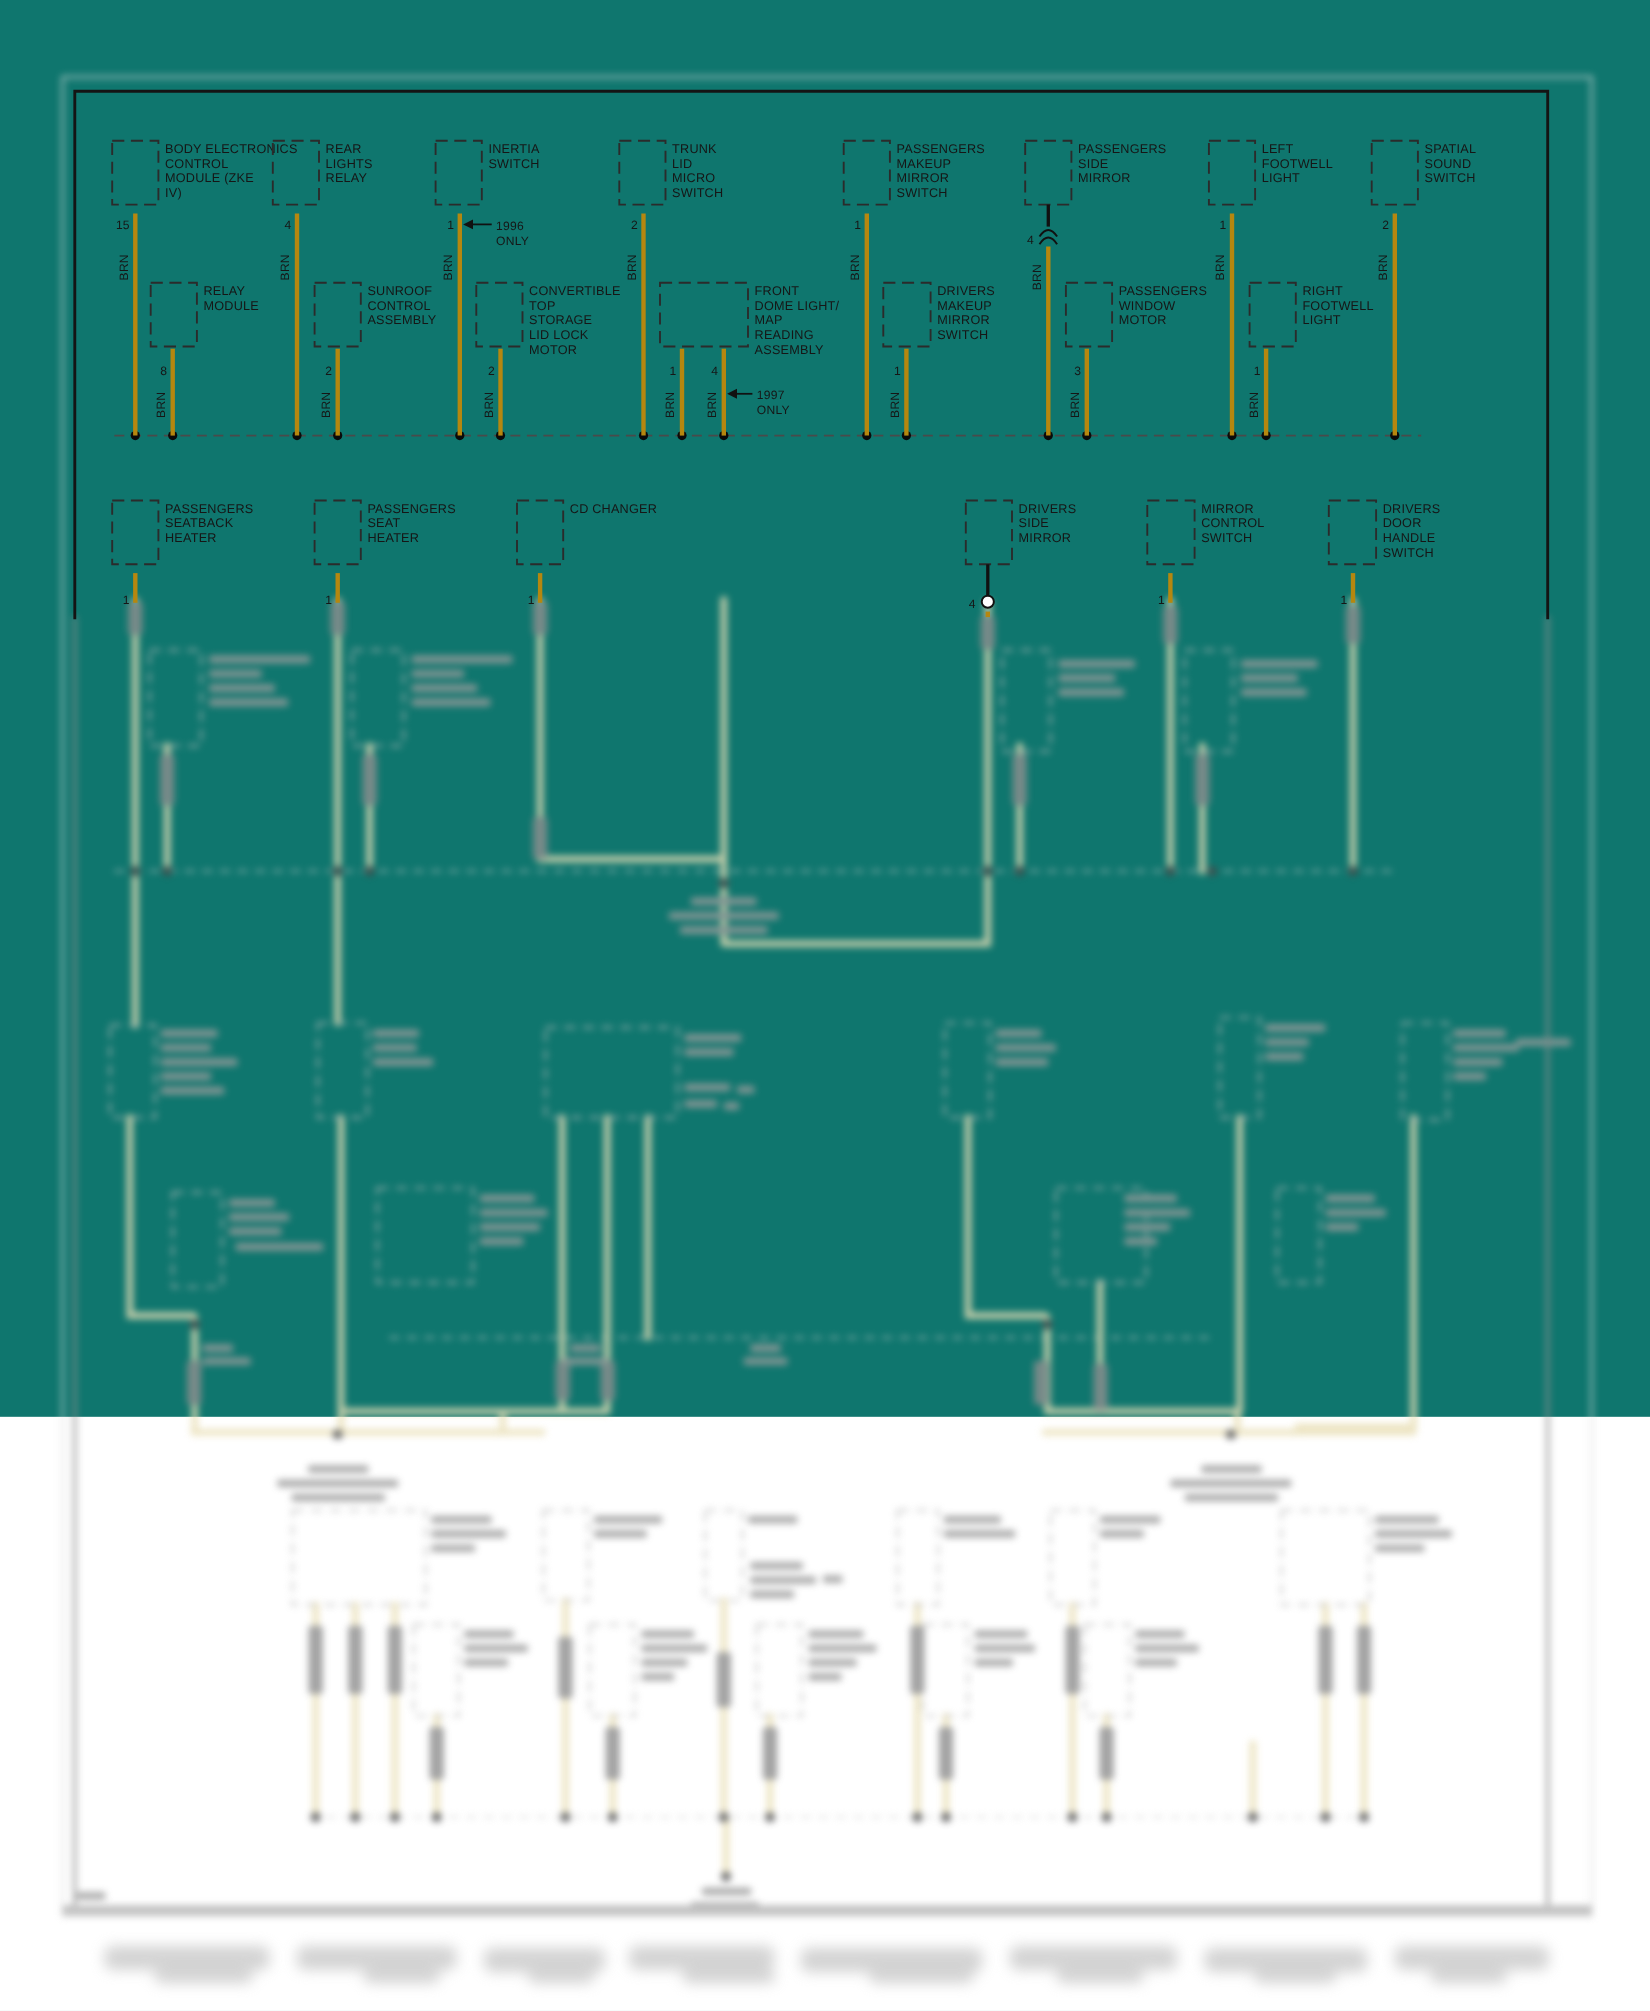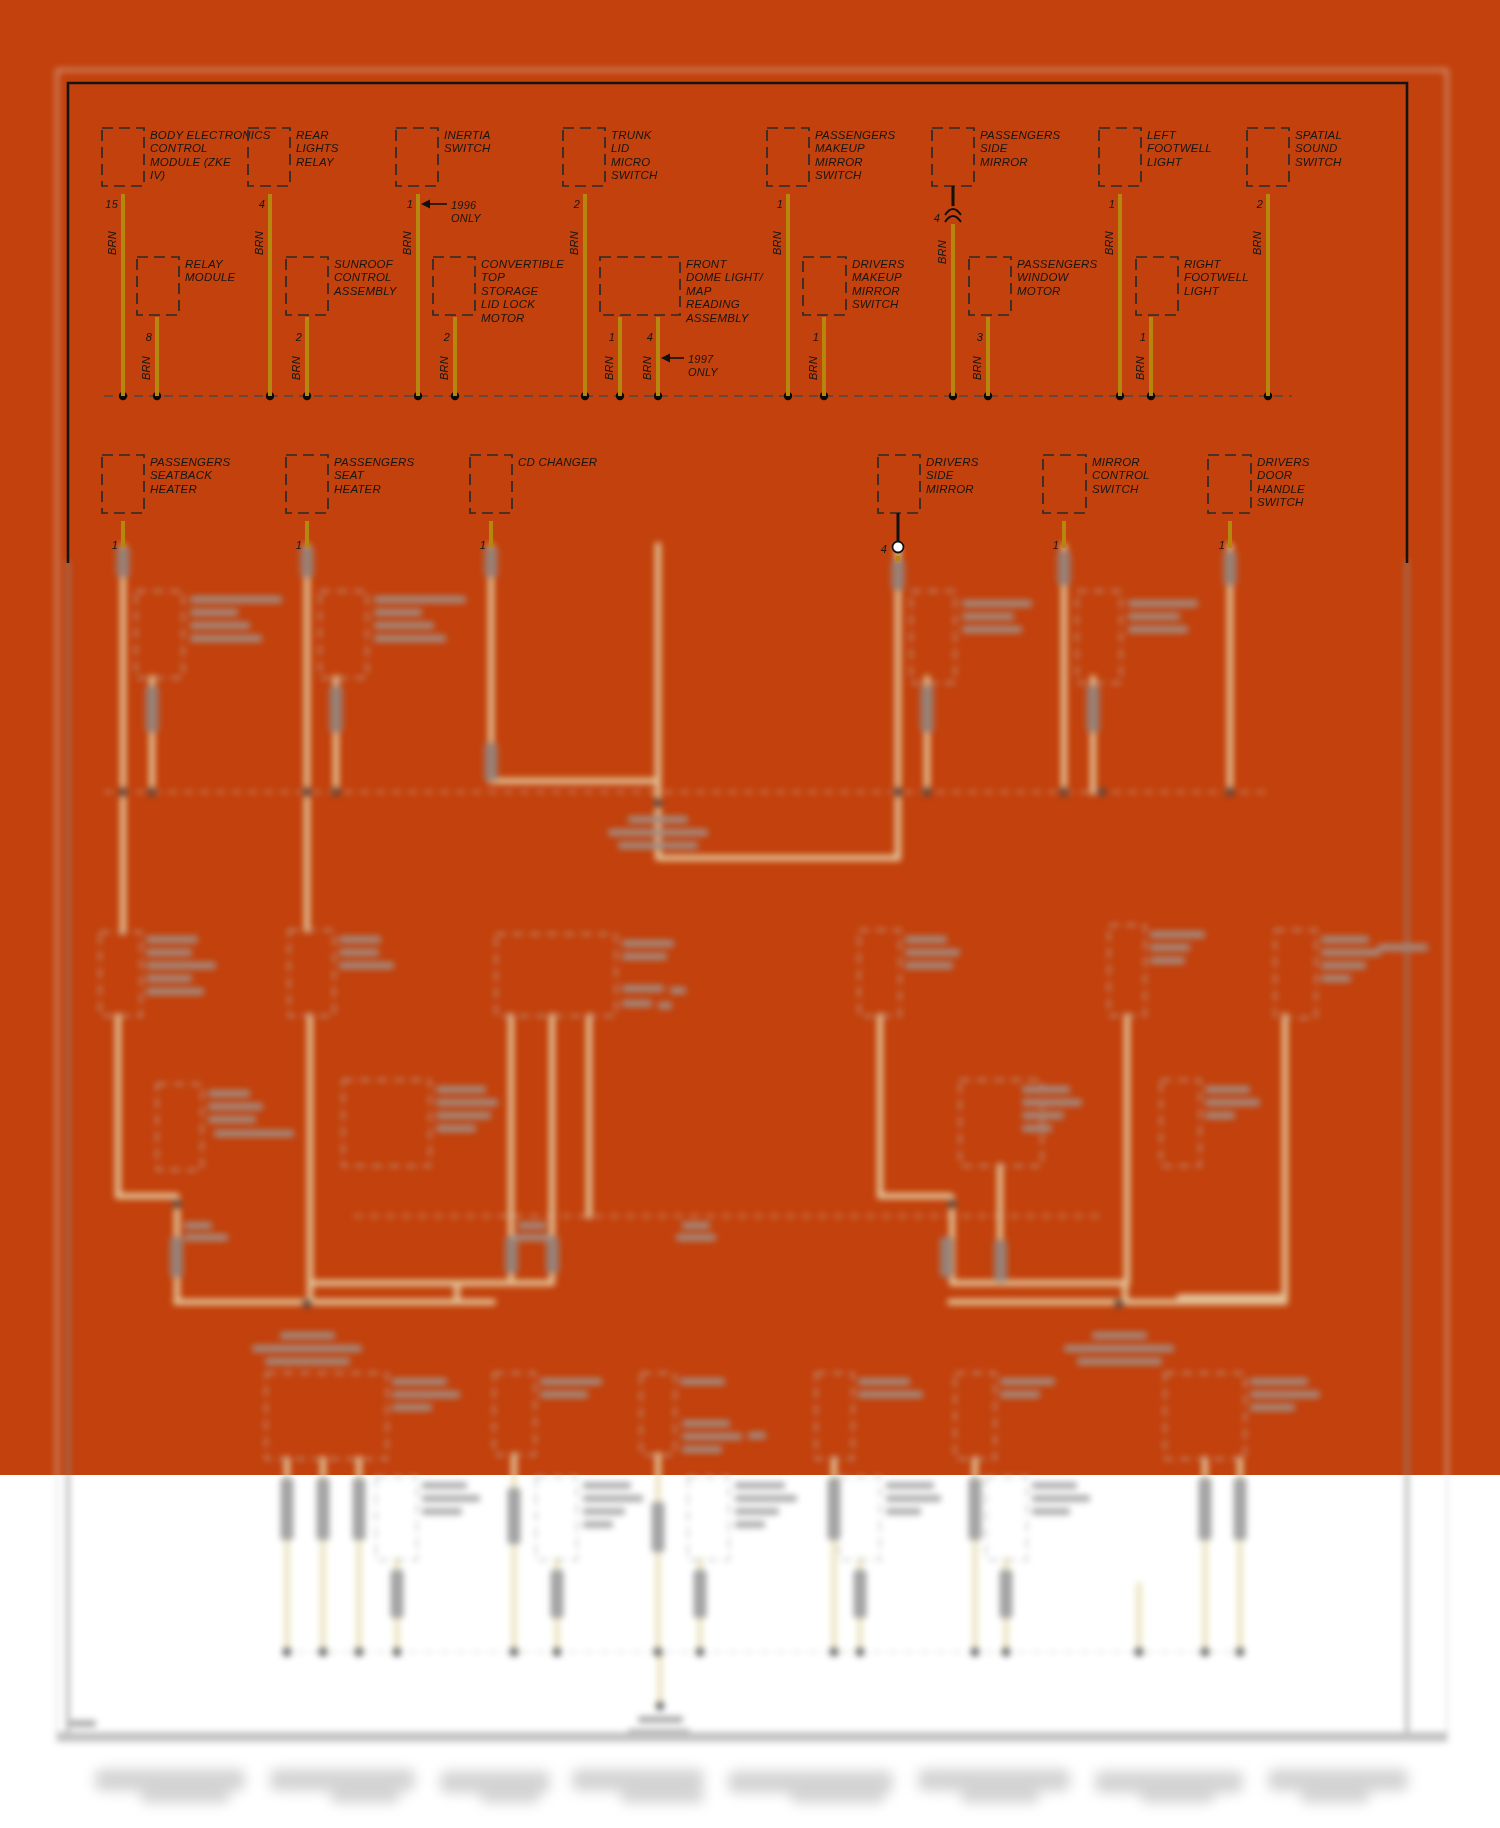--- a/index.html
+++ b/index.html
@@ -1,17 +1,17 @@
 <!DOCTYPE html>
 <html><head>
 <meta charset="utf-8">
 <style>
   html,body{margin:0;padding:0;background:#ffffff;}
   body{width:1500px;height:1828px;overflow:hidden;font-family:"Liberation Sans",sans-serif;}
-  #page{position:relative;width:1500px;height:1475px;background:#c2410c;font-style:italic;}
+  #page{position:relative;width:1500px;height:1288px;background:#0f766e;}
   svg{position:absolute;left:0;top:0;}
   svg text{font-family:"Liberation Sans",sans-serif;fill:#161616;letter-spacing:.2px;}
   .comp-label{font-size:11.5px;}
   .pin-num{font-size:11px;}
   .wire-color{font-size:11px;}
   .note-text{font-size:11px;}
   .blurA{filter:blur(3.2px);opacity:.82;}
   .blurFooter{filter:blur(6.5px);opacity:.75;}
 </style>
 </head>

